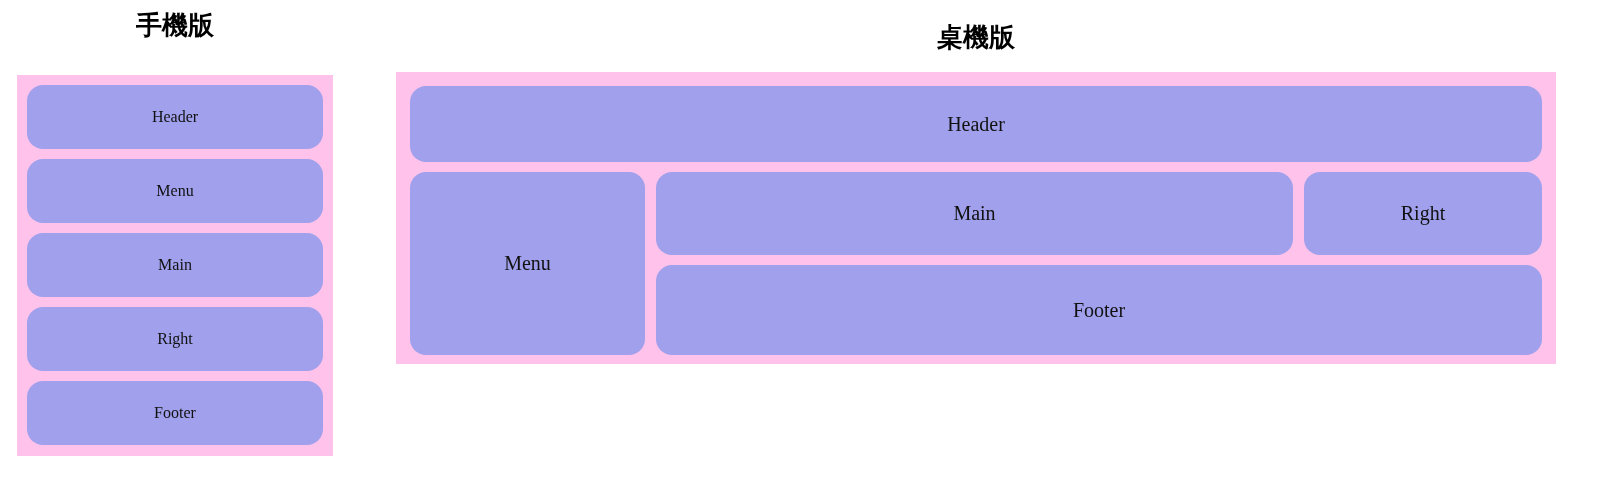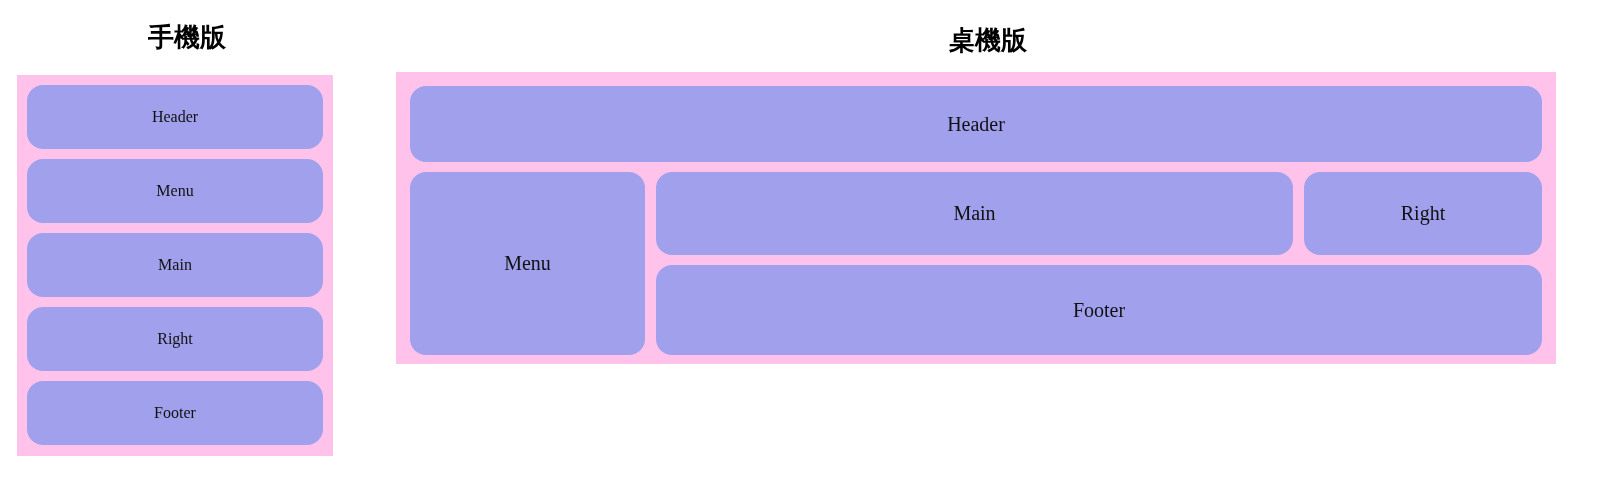--- a/index.html
+++ b/index.html
@@ -12,39 +12,38 @@
     width: 1600px;
     height: 489px;
     position: relative;
     font-family: "Liberation Sans", sans-serif;
     overflow: hidden;
   }
 
   
   .heading {
     position: absolute;
-    margin: 12px;
+    margin: 0;
     font-family: "Liberation Sans", sans-serif;
     font-weight: bold;
     font-size: 26px;
     line-height: 1;
     color: #000000;
     white-space: nowrap;
     text-align: center;
   }
   #mobile-heading {
     left: 17px;
     top: 12px;
     width: 316px;
   }
   #desktop-heading {
     left: 396px;
-    top: 17px;
+    top: 24px;
     width: 1160px;
-    font-family: Liberation Mono, monospace;
   }
 
   
   .frame {
     position: absolute;
     background: #ffc2ea;
     box-sizing: border-box;
   }
   .block {
     position: absolute;

